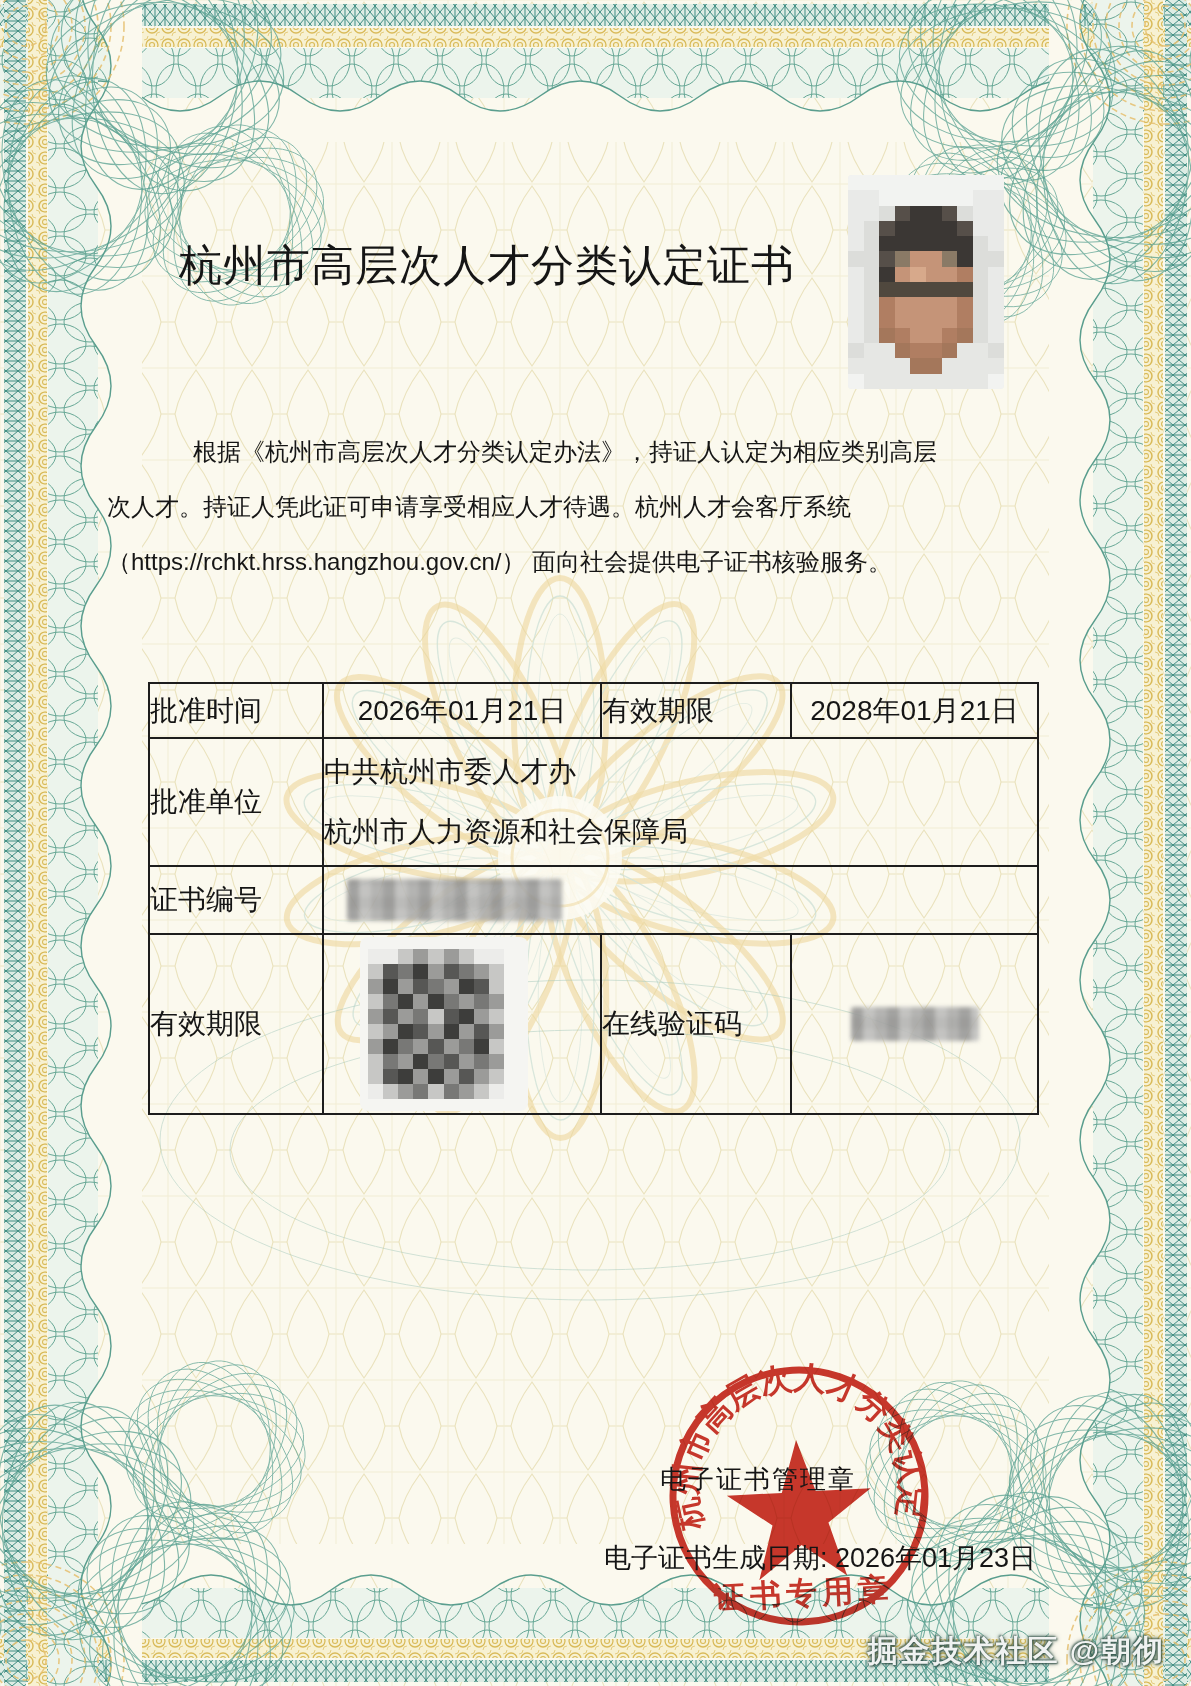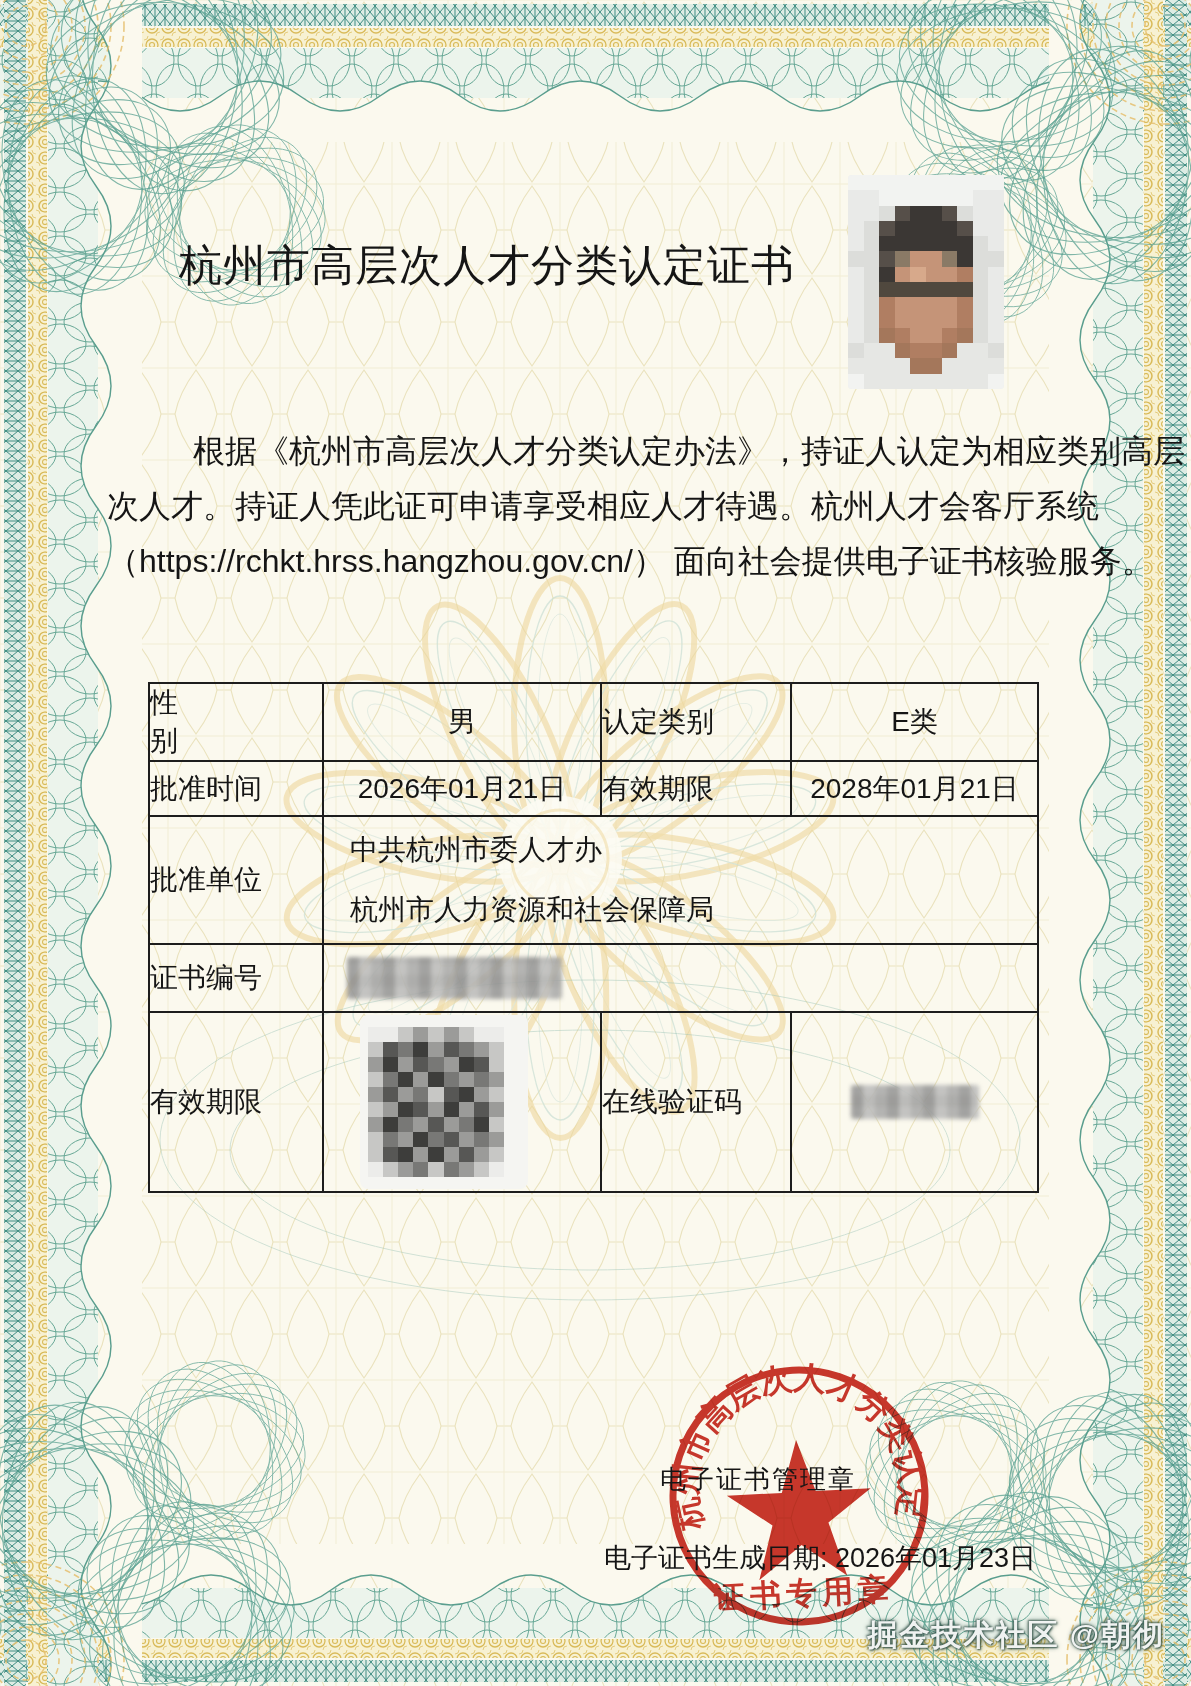--- a/index.html
+++ b/index.html
@@ -2,38 +2,38 @@
 <html><head>
 <meta charset="utf-8">
 <style>
   html,body{margin:0;padding:0;background:#888;}
   .page{position:relative;width:1191px;height:1686px;margin:0 auto;background:#ec4899;overflow:hidden;
         font-family:"Liberation Sans","DejaVu Sans",sans-serif;color:#151515;}
   svg.bg{position:absolute;left:0;top:0;z-index:0;}
   .layer{position:absolute;z-index:2;}
   .title{left:179px;top:237px;font-size:43px;letter-spacing:1px;white-space:nowrap;font-weight:500;}
   .photo{left:848px;top:175px;width:156px;height:214px;background:#ecedeb;border-radius:4px;overflow:hidden;}
-  .intro{left:107px;top:424px;width:985px;font-size:32px;line-height:55px;}
+  .intro{left:107px;top:424px;width:985px;font-size:24px;line-height:55px;}
   .intro div{white-space:nowrap;}
   .intro .l1{text-indent:86px;}
   table.cert{position:absolute;z-index:2;left:148px;top:682px;width:889px;border-collapse:collapse;table-layout:fixed;}
   table.cert td{border:2px solid #1d1d1d;font-size:28px;padding:0;vertical-align:middle;background:transparent;}
   .lab{padding-left:24px;}
   .sp2{letter-spacing:62px;margin-right:-62px;}
   .ctr{text-align:center;}
   .redacted{display:inline-block;vertical-align:middle;border-radius:3px;filter:blur(2px);opacity:.9;
     background-image:repeating-linear-gradient(90deg,rgba(125,125,125,.65) 0 12px,rgba(176,176,176,.55) 12px 24px,rgba(150,150,150,.6) 24px 36px),
                      repeating-linear-gradient(0deg,#cfcfcd 0 12px,#bcbcba 12px 24px);}
-  .org-lines{padding-left:26px;line-height:60px;}
+  .org-lines{line-height:60px;}
   .qrcard{margin-left:36px;width:152px;background:#f5f5f2;border-radius:8px;padding:12px 8px;}
   .qr{width:136px;height:150px;}
   .seal{position:absolute;z-index:3;left:655px;top:1352px;width:288px;height:288px;mix-blend-mode:multiply;opacity:.92;transform:rotate(-3deg);}
   .manage{z-index:4;left:660px;top:1462px;width:320px;text-align:left;font-size:26px;letter-spacing:2px;}
   .gendate{z-index:4;left:558px;top:1540px;width:524px;text-align:center;font-size:27px;}
-  .watermark{z-index:5;right:26px;bottom:30px;font-size:30px;font-weight:bold;color:rgba(255,255,255,.92);
+  .watermark{z-index:5;right:26px;bottom:14px;font-size:30px;font-weight:bold;color:rgba(255,255,255,.92);
     text-shadow:0 0 5px rgba(55,90,80,.9),1px 1px 2px rgba(40,70,60,.9),-1px -1px 2px rgba(40,70,60,.7);letter-spacing:2px;}
 </style>
 </head>
 <body>
 
 <div class="page">
 
   <svg class="bg" width="1191" height="1686" viewBox="0 0 1191 1686" aria-hidden="true">
     <defs>
       <pattern id="diam" width="56" height="92" patternUnits="userSpaceOnUse">
@@ -299,26 +299,20 @@
   </div>
 
   <table class="cert">
     <colgroup>
         <col style="width:174px">
         <col style="width:278px">
         <col style="width:190px">
         <col style="width:247px">
       </colgroup>
     <tbody>
-    <tr style="height:69px">
-      <td class="lab"><span class="sp2">性别</span></td>
-      <td class="ctr"><span>男</span></td>
-      <td class="lab"><span>认定类别</span></td>
-      <td class="ctr"><span>E类</span></td>
-    </tr>
     <tr style="height:55px">
       <td class="lab"><span>批准时间</span></td>
       <td class="ctr"><span>2026年01月21日</span></td>
       <td class="lab"><span>有效期限</span></td>
       <td class="ctr"><span>2028年01月21日</span></td>
     </tr>
     <tr style="height:128px">
       <td class="lab"><span>批准单位</span></td>
       <td colspan="3">
         <div class="org-lines">

